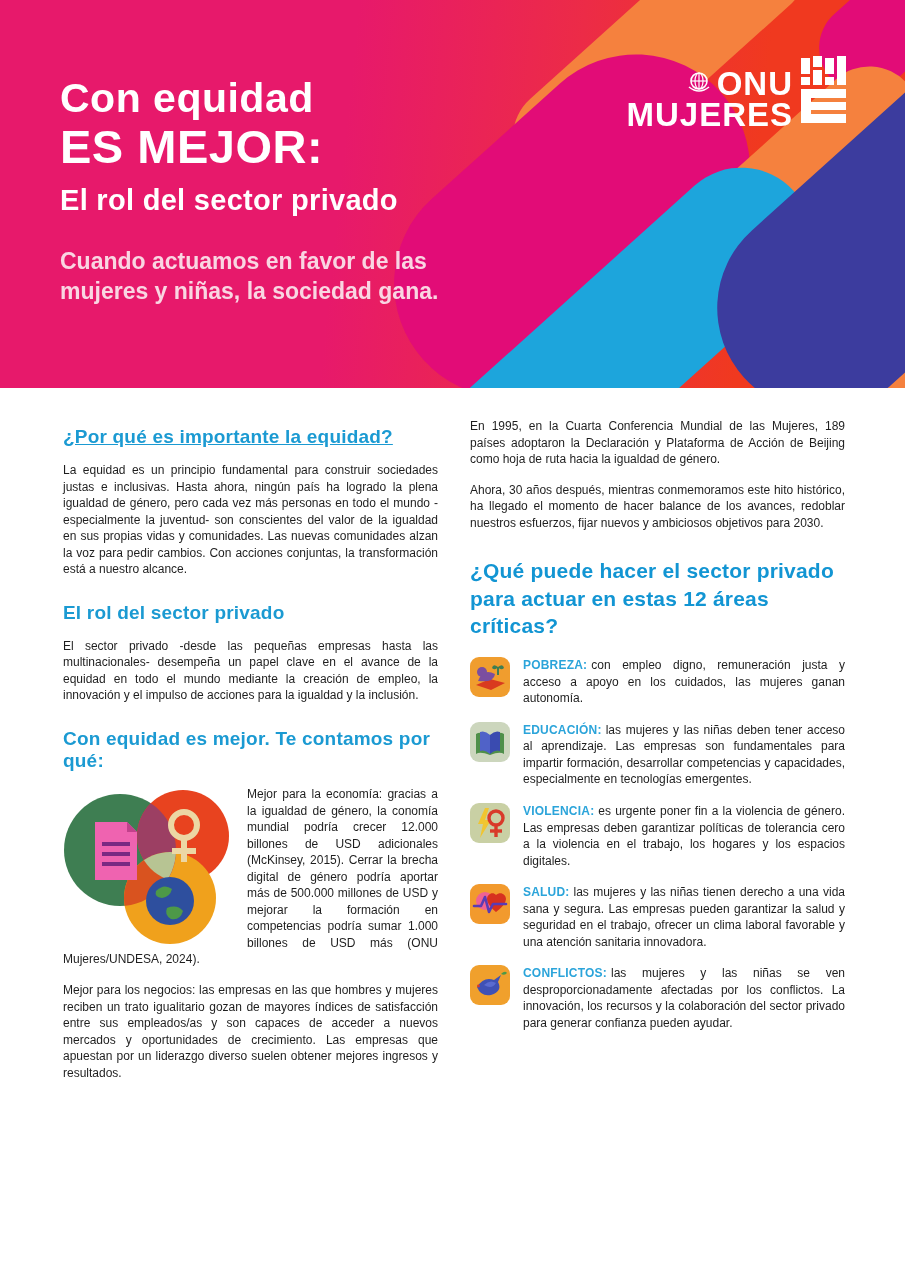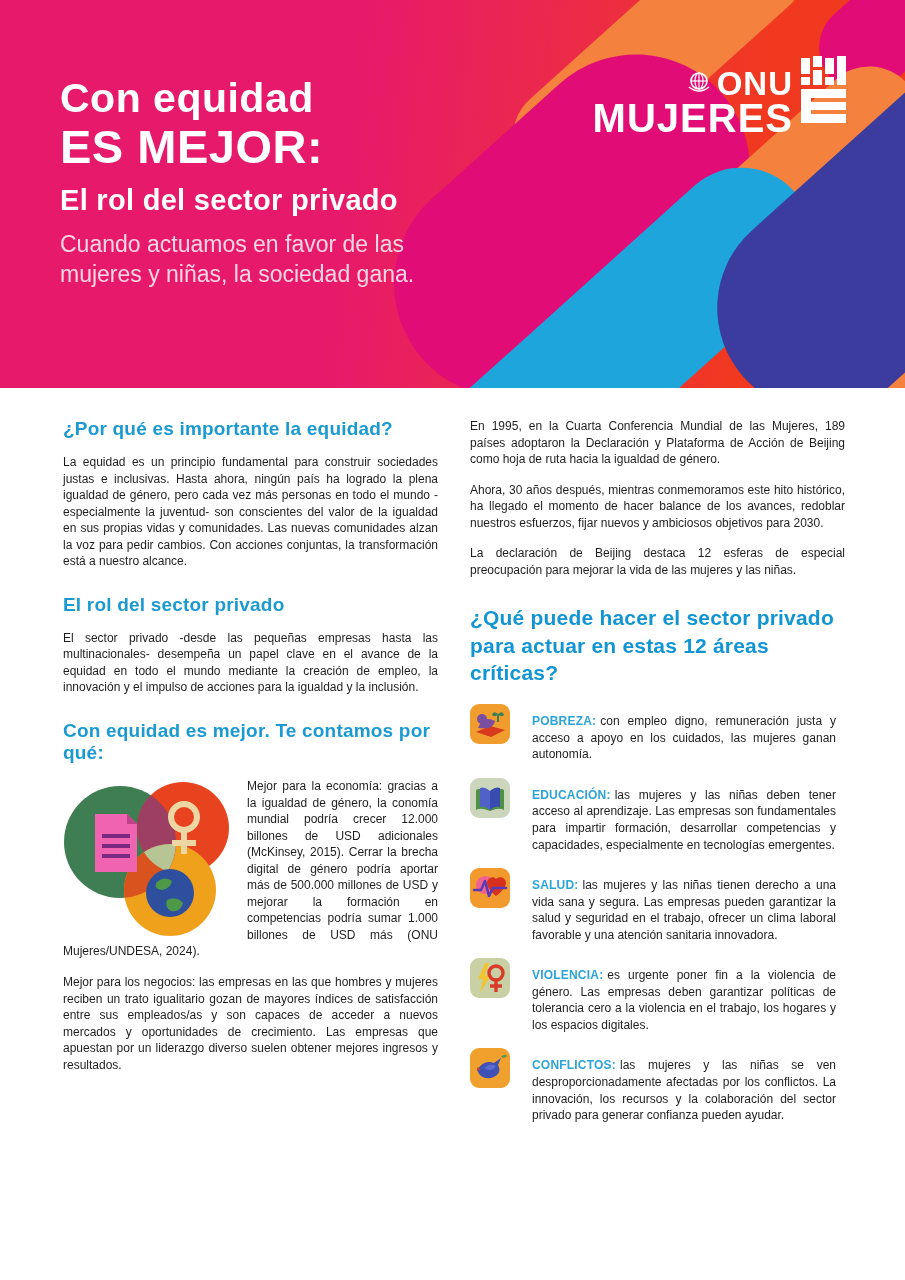--- a/index.html
+++ b/index.html
@@ -31,44 +31,44 @@
   .p-pink-big{width:400px;height:228px;left:372px;top:112px;background:var(--pill-pink);transform:rotate(-42deg);}
   .p-orange-b{width:260px;height:100px;left:680px;top:120px;background:var(--pill-orange);transform:rotate(-42deg);}
   .p-orange-c{width:220px;height:90px;left:805px;top:312px;background:var(--pill-orange);transform:rotate(-42deg);}
   .p-cyan{width:440px;height:140px;left:410px;top:268px;background:var(--pill-cyan);transform:rotate(-42deg);}
   .p-blue{width:420px;height:208px;left:690px;top:133px;background:var(--pill-darkblue);transform:rotate(-42deg);}
 
   .hero-text{position:absolute;left:60px;top:76px;z-index:5;color:#fff;}
   .hero-text .t1{display:block;font-size:41px;font-weight:bold;letter-spacing:.5px;line-height:1.1;}
   .hero-text .t2{display:block;font-size:47px;font-weight:bold;letter-spacing:.5px;line-height:1.12;}
   .hero-text .t3{font-size:29px;font-weight:bold;margin-top:10px;letter-spacing:.3px;}
-  .hero-text .subtitle{margin-top:12px;font-size:23px;line-height:1.32;color:#f9d6e2;max-width:380px;font-weight:normal;}
+  .hero-text .subtitle{margin-top:29px;font-size:23px;line-height:1.32;color:#f9d6e2;max-width:380px;font-weight:bold;}
 
   .logo{position:absolute;right:52px;top:56px;z-index:6;display:flex;align-items:flex-start;gap:8px;color:#fff;}
   .logo-words{text-align:right;font-weight:bold;letter-spacing:1px;line-height:.95;margin-top:12px;}
   .logo-row1{display:flex;align-items:center;justify-content:flex-end;gap:5px;font-size:33px;}
-  .logo-row2{font-size:40px;}
+  .logo-row2{font-size:33px;}
 
   
   .cols{display:flex;gap:32px;padding:30px 60px 0 63px;}
   .col{flex:1;min-width:0;}
   .col h2{color:var(--accent-blue);font-size:19px;font-weight:bold;margin:24px 0 14px;letter-spacing:.2px;}
-  .col h2.first{margin-top:0;}
+  .col h2.first{margin-top:8px;text-decoration:underline;}
   .col p,.econ{color:#1e1e1e;font-size:12px;line-height:1.38;text-align:justify;margin-bottom:14px;}
   .col p:last-child{margin-bottom:0;}
 
   .econ{display:block;}
   .venn{float:left;width:170px;height:158px;margin:2px 14px 2px 0;}
 
   .qh{font-size:21px !important;line-height:1.3;margin:26px 0 18px !important;color:#1295d3 !important;}
 
   .areas{list-style:none;}
   .areas li{display:flex;gap:13px;margin-bottom:15px;}
   .tile{flex:0 0 40px;width:40px;height:40px;}
-  .areas p{margin:9px;flex:1;}
+  .areas p{margin:0;flex:1;}
   .lbl{color:var(--label-blue);font-weight:bold;letter-spacing:.2px;margin-right:4px;}
 </style>
 </head>
 <body>
 
 <div class="page">
 
   <header class="hero">
     <div class="pill p-orange-a"></div>
     <div class="pill p-pink-top"></div>
@@ -178,21 +178,20 @@
         <span>Mejor para la economía: gracias a la igualdad de género, la conomía mundial podría crecer 12.000 billones de USD adicionales (McKinsey, 2015). Cerrar la brecha digital de género podría aportar más de 500.000 millones de USD y mejorar la formación en competencias podría sumar 1.000 billones de USD más (ONU Mujeres/UNDESA, 2024).</span>
       </div>
 
       <p>Mejor para los negocios: las empresas en las que hombres y mujeres reciben un trato igualitario gozan de mayores índices de satisfacción entre sus empleados/as y son capaces de acceder a nuevos mercados y oportunidades de crecimiento. Las empresas que apuestan por un liderazgo diverso suelen obtener mejores ingresos y resultados.</p>
 
     </section>
 
     <section class="col">
       <p>En 1995, en la Cuarta Conferencia Mundial de las Mujeres, 189 países adoptaron la Declaración y Plataforma de Acción de Beijing como hoja de ruta hacia la igualdad de género.</p>
       <p>Ahora, 30 años después, mientras conmemoramos este hito histórico, ha llegado el momento de hacer balance de los avances, redoblar nuestros esfuerzos, fijar nuevos y ambiciosos objetivos para 2030.</p>
-      <p>La declaración de Beijing destaca 12 esferas de especial preocupación para mejorar la vida de las mujeres y las niñas.</p>
 
       <h2 class="qh">¿Qué puede hacer el sector privado para actuar en estas 12 áreas críticas?</h2>
 
       <ul class="areas">
 
         <li>
           <span class="tile">
             <svg width="40" height="40" viewBox="0 0 40 40">
               <rect width="40" height="40" rx="9" fill="#f09d2e"></rect>
               <path d="M6 28 L20 22 L35 26 L21 33 Z" fill="#d93a1f"></path>
@@ -215,47 +214,47 @@
               <path d="M10 10 q5 -2 10 3 v19 q-5 -5 -10 -3 z" fill="#5062c8"></path>
               <path d="M30 10 q-5 -2 -10 3 v19 q5 -5 10 -3 z" fill="#3a4bb0"></path>
             </svg>
           </span>
           <p><span class="lbl">EDUCACIÓN:</span><span>las mujeres y las niñas deben tener acceso al aprendizaje. Las empresas son fundamentales para impartir formación, desarrollar competencias y capacidades, especialmente en tecnologías emergentes.</span></p>
         </li>
 
         <li>
           <span class="tile">
             <svg width="40" height="40" viewBox="0 0 40 40">
-              <rect width="40" height="40" rx="9" fill="#f29a2d"></rect>
-              <circle cx="15" cy="17" r="9" fill="#f06292"></circle>
-              <path d="M26 11 c4 -4 10 -1 10 4 c0 6 -10 13 -10 13 c0 0 -9 -7 -9 -13 c0 -5 6 -8 9 -4 z" fill="#d7301f"></path>
-              <polyline points="4,22 11,22 15,13 19,28 23,20 36,20" fill="none" stroke="#5a3bb5" stroke-width="2.6" stroke-linejoin="round" stroke-linecap="round"></polyline>
-            </svg>
-          </span>
-          <p><span class="lbl">SALUD:</span><span>las mujeres y las niñas tienen derecho a una vida sana y segura. Las empresas pueden garantizar la salud y seguridad en el trabajo, ofrecer un clima laboral favorable y una atención sanitaria innovadora.</span></p>
-        </li>
-
-        <li>
-          <span class="tile">
-            <svg width="40" height="40" viewBox="0 0 40 40">
               <rect width="40" height="40" rx="9" fill="#c9d0a4"></rect>
               <polygon points="15,5 8,21 13,21 10,35 21,17 15,17 19,5" fill="#f0c531"></polygon>
               <g stroke="#d93a2a" stroke-width="3.4" fill="none">
                 <circle cx="26" cy="15" r="7"></circle>
                 <line x1="26" y1="22" x2="26" y2="34"></line>
                 <line x1="20" y1="28" x2="32" y2="28"></line>
               </g>
             </svg>
           </span>
           <p><span class="lbl">VIOLENCIA:</span><span>es urgente poner fin a la violencia de género. Las empresas deben garantizar políticas de tolerancia cero a la violencia en el trabajo, los hogares y los espacios digitales.</span></p>
         </li>
 
         <li>
           <span class="tile">
             <svg width="40" height="40" viewBox="0 0 40 40">
+              <rect width="40" height="40" rx="9" fill="#f29a2d"></rect>
+              <circle cx="15" cy="17" r="9" fill="#f06292"></circle>
+              <path d="M26 11 c4 -4 10 -1 10 4 c0 6 -10 13 -10 13 c0 0 -9 -7 -9 -13 c0 -5 6 -8 9 -4 z" fill="#d7301f"></path>
+              <polyline points="4,22 11,22 15,13 19,28 23,20 36,20" fill="none" stroke="#5a3bb5" stroke-width="2.6" stroke-linejoin="round" stroke-linecap="round"></polyline>
+            </svg>
+          </span>
+          <p><span class="lbl">SALUD:</span><span>las mujeres y las niñas tienen derecho a una vida sana y segura. Las empresas pueden garantizar la salud y seguridad en el trabajo, ofrecer un clima laboral favorable y una atención sanitaria innovadora.</span></p>
+        </li>
+
+        <li>
+          <span class="tile">
+            <svg width="40" height="40" viewBox="0 0 40 40">
               <rect width="40" height="40" rx="9" fill="#f0a02c"></rect>
               <path d="M7 22 q7 -11 17 -7 l7 -5 l-3 7 q5 9 -7 13 q-10 2 -14 -8 z" fill="#3f51b5"></path>
               <path d="M14 20 q6 -6 12 -2 q-4 7 -12 2 z" fill="#5a6bd0"></path>
               <circle cx="8.5" cy="21" r="1.4" fill="#d93a2a"></circle>
               <path d="M31 9 q4 -4 6 -1 q-2 3 -6 1 z" fill="#4d9948"></path>
             </svg>
           </span>
           <p><span class="lbl">CONFLICTOS:</span><span>las mujeres y las niñas se ven desproporcionadamente afectadas por los conflictos. La innovación, los recursos y la colaboración del sector privado para generar confianza pueden ayudar.</span></p>
         </li>
 

